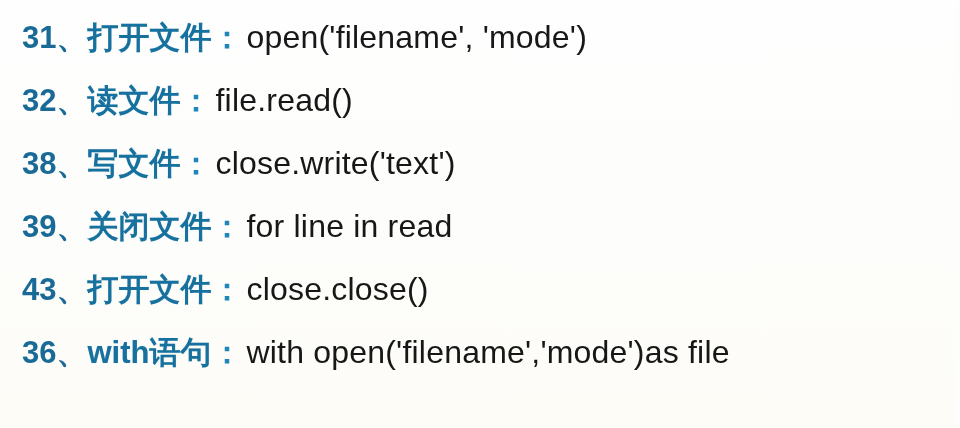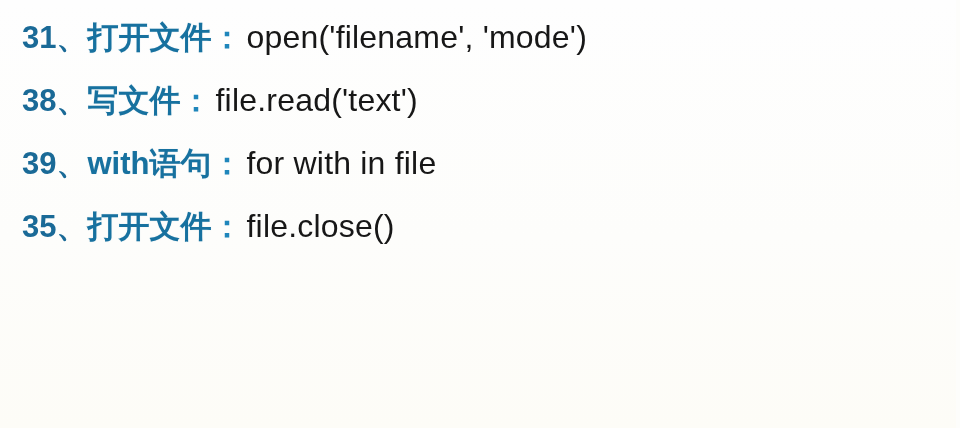--- a/index.html
+++ b/index.html
@@ -76,27 +76,33 @@
 </style>
 </head>
 <body>
 
 <div id="cheatsheet">
 
   <div class="line">
     <span class="num">31</span><span class="sep">、</span><span class="label">打开文件</span><span class="colon">：</span><span class="code">open('filename', 'mode')</span>
   </div>
 
-
   <div class="line">
-    <span class="num">38</span><span class="sep">、</span><span class="label">写文件</span><span class="colon">：</span><span class="code">file.read('text')</span>
+    <span class="num">32</span><span class="sep">、</span><span class="label">读文件</span><span class="colon">：</span><span class="code">file.read()</span>
   </div>
 
   <div class="line">
-    <span class="num">39</span><span class="sep">、</span><span class="label">with语句</span><span class="colon">：</span><span class="code">for with in file</span>
+    <span class="num">38</span><span class="sep">、</span><span class="label">写文件</span><span class="colon">：</span><span class="code">close.write('text')</span>
   </div>
 
   <div class="line">
-    <span class="num">35</span><span class="sep">、</span><span class="label">打开文件</span><span class="colon">：</span><span class="code">file.close()</span>
+    <span class="num">39</span><span class="sep">、</span><span class="label">关闭文件</span><span class="colon">：</span><span class="code">for line in read</span>
   </div>
 
+  <div class="line">
+    <span class="num">43</span><span class="sep">、</span><span class="label">打开文件</span><span class="colon">：</span><span class="code">close.close()</span>
+  </div>
+
+  <div class="line wrap">
+    <span class="num">36</span><span class="sep">、</span><span class="label">with语句</span><span class="colon">：</span><span class="code">with open('filename','mode')as file</span>
+  </div>
 
 </div>
 
 </body></html>

